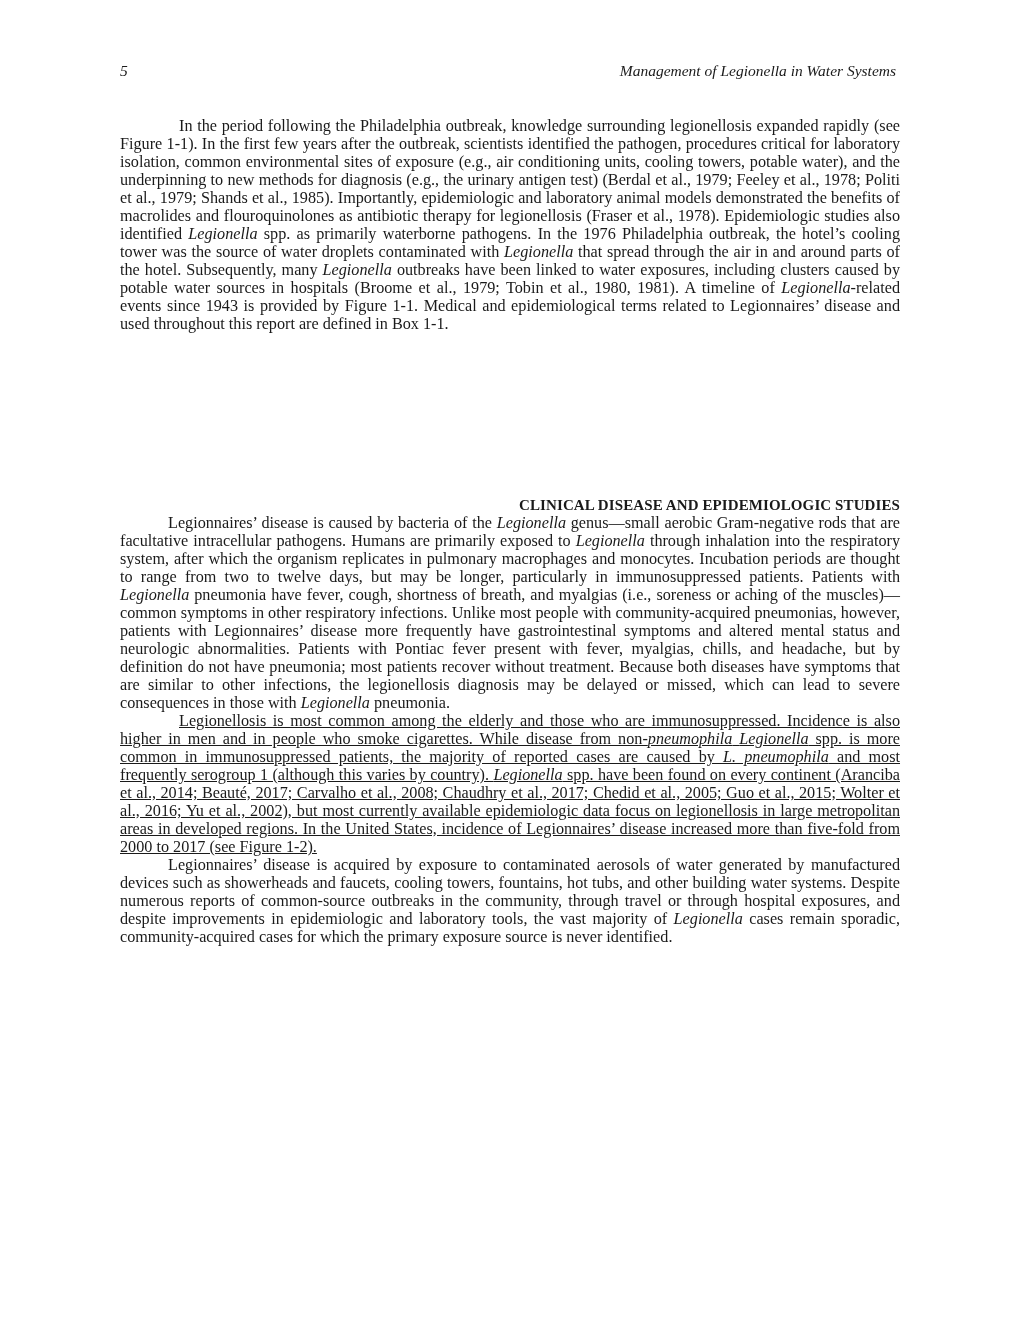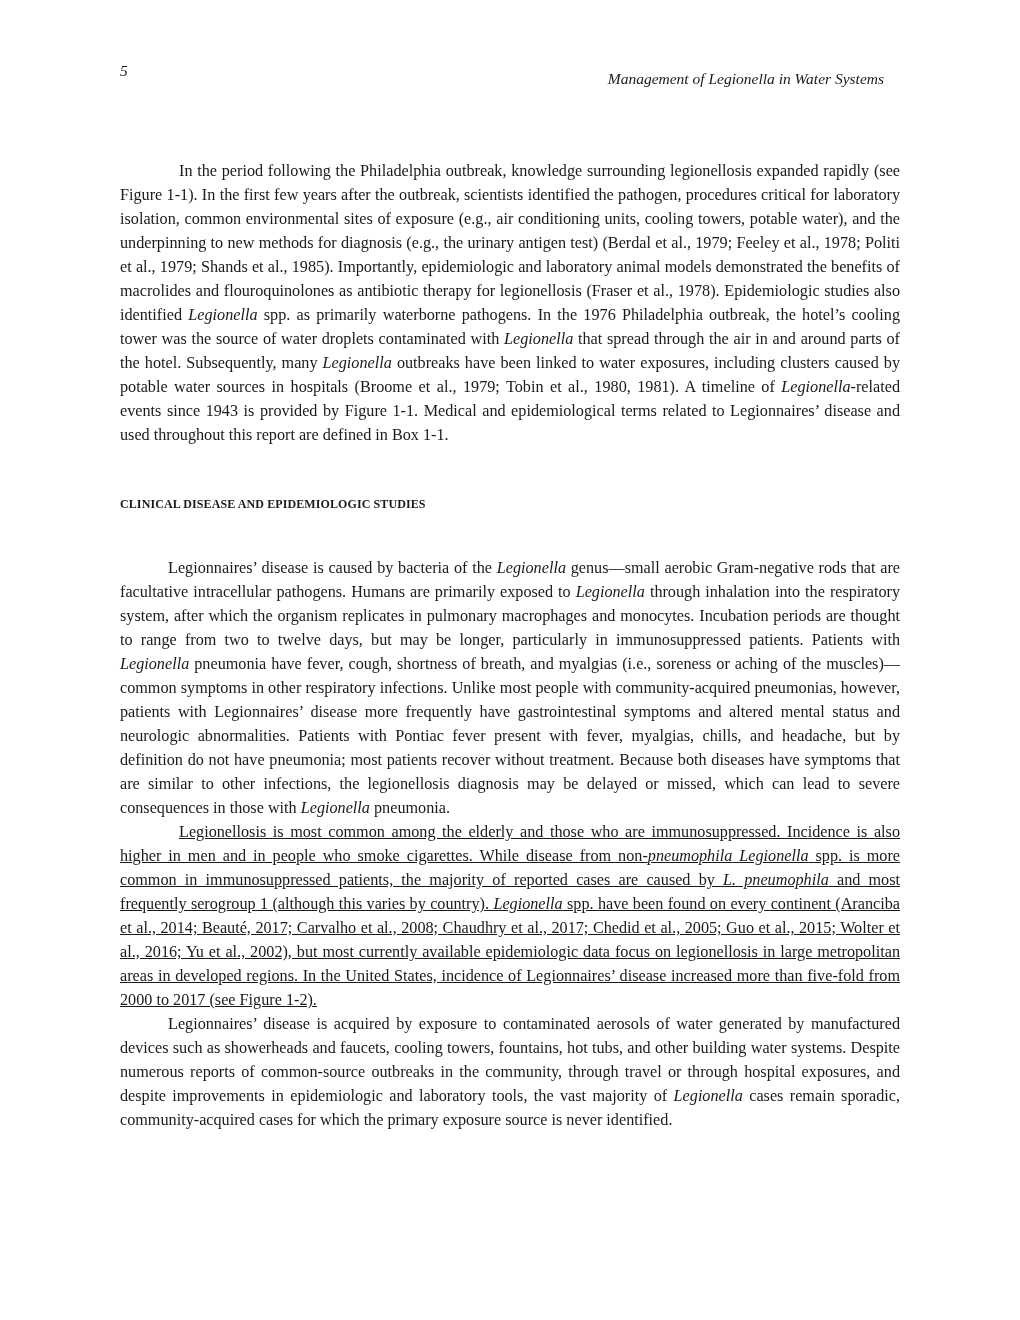--- a/index.html
+++ b/index.html
@@ -1,25 +1,25 @@
 <!DOCTYPE html>
 <html><head>
 <meta charset="utf-8">
 <style>
   html, body { margin: 0; padding: 0; background: #ffffff; }
   body { width: 1020px; height: 1320px; position: relative; overflow: hidden; font-family: "Liberation Serif", "DejaVu Serif", serif; color: #1a1a1a; }
   .page { position: absolute; left: 120px; top: 0; width: 780px; }
   .running-header { position: absolute; top: 62px; left: 0; width: 780px; height: 20px; font-style: italic; font-size: 15.5px; }
   .running-header .pnum { position: absolute; left: 0; top: 0; }
-  .running-header .rtitle { position: absolute; right: 16px; top: 0; margin-top: 8px; }
-  .body-text { position: absolute; left: 0; width: 780px; font-size: 16.2px; line-height: 24px; text-align: justify; hyphens: manual; margin-top: 42px; }
+  .running-header .rtitle { position: absolute; right: 4px; top: 0; }
+  .body-text { position: absolute; left: 0; width: 780px; font-size: 16.2px; line-height: 18px; text-align: justify; hyphens: manual; }
   .para { margin: 0; text-indent: 48px; }
   .para.first { text-indent: 59px; }
   .para.first2 { text-indent: 59px; text-decoration: underline; }
-  .section-heading { position: absolute; left: 0; width: 780px; top: 497px; text-align: left; font-weight: bold; font-size: 12px; letter-spacing: 0.1px; }
+  .section-heading { position: absolute; left: 0; width: 780px; top: 497px; text-align: right; font-weight: bold; font-size: 15px; letter-spacing: 0.1px; }
   i { font-style: italic; }
 </style>
 </head>
 <body>
 
 <div class="page">
 
   <div class="running-header">
     <span class="pnum">5</span>
     <span class="rtitle">Management of Legionella in Water Systems</span>

